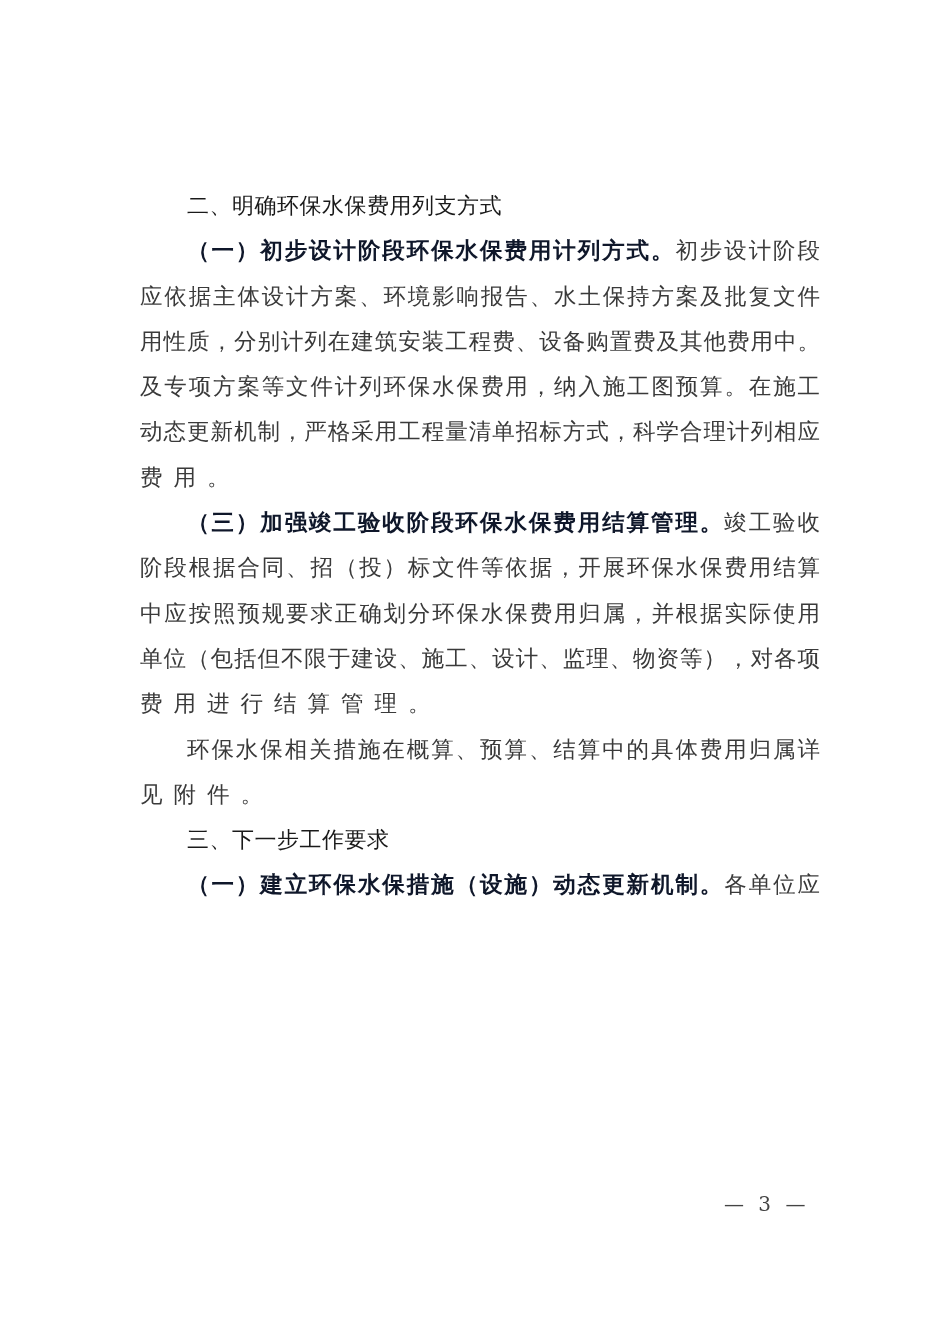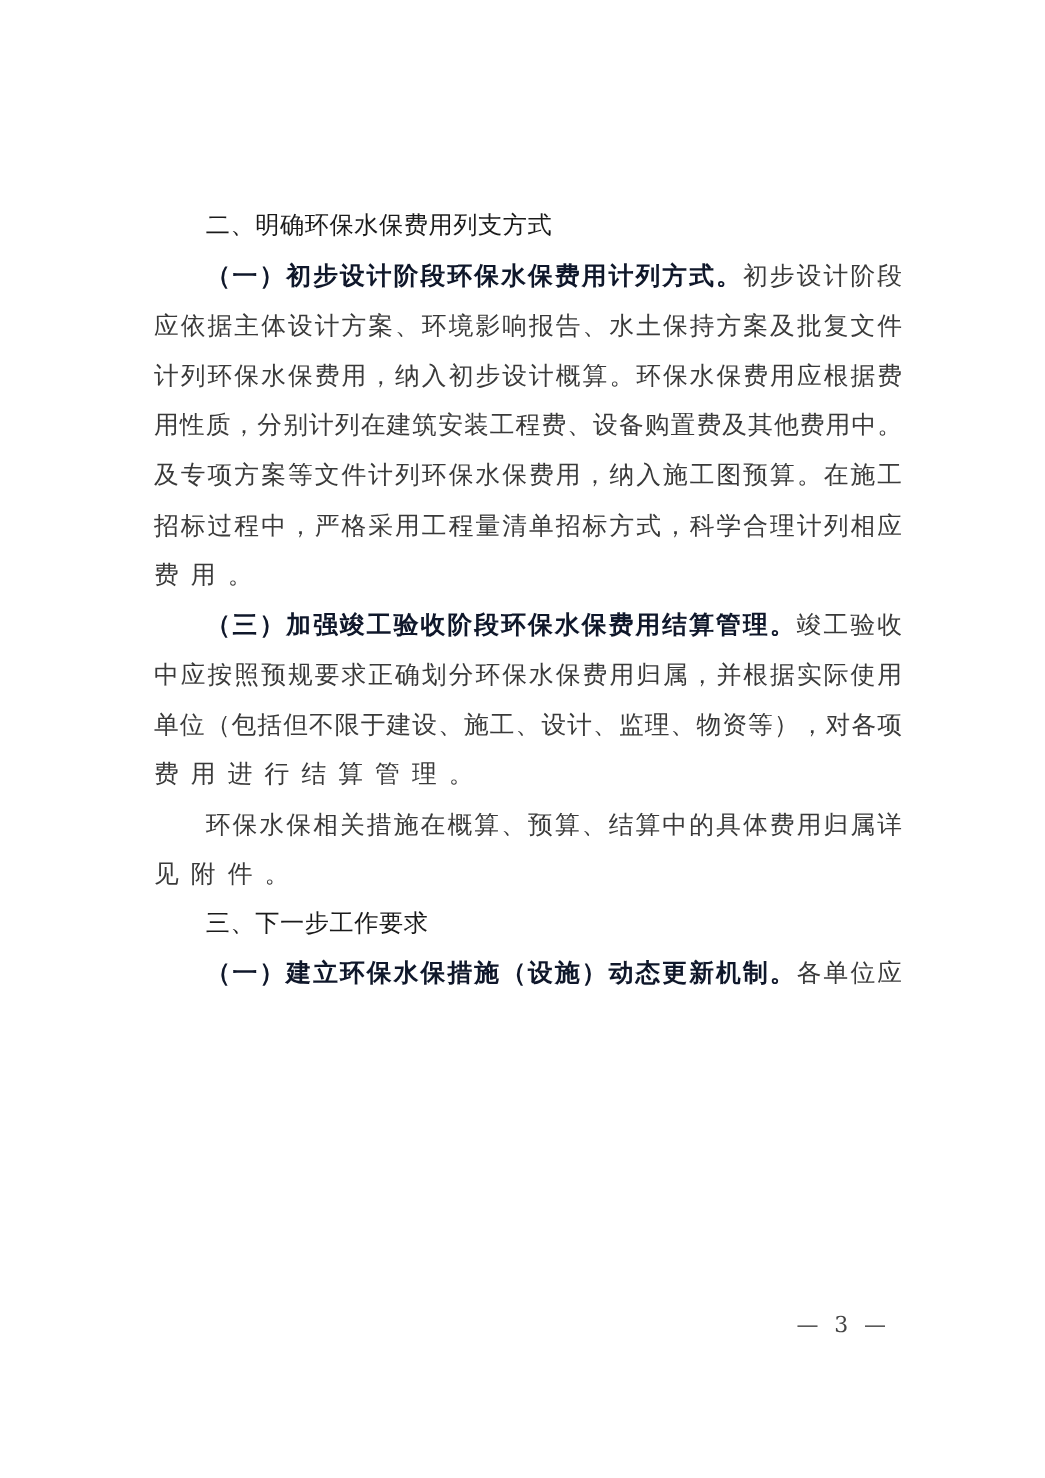--- a/index.html
+++ b/index.html
@@ -44,21 +44,20 @@
       text-align-last: left;
       letter-spacing: 0.5px;
       font-size: 22px;
     }
     .bold {
       font-weight: bold;
       color: #0f172a;
     }
     .normal {
       color: #3a3a3a;
-      font-family: Liberation Serif, serif;
     }
     .page-number {
       position: absolute;
       left: 724px;
       top: 1192px;
       font-family: "DejaVu Serif", "Liberation Serif", serif;
       font-size: 20px;
       color: #444444;
       letter-spacing: 4px;
     }
@@ -67,30 +66,30 @@
 <body>
 
 <div class="page">
 
   <div class="line indent heading">二、明确环保水保费用列支方式</div>
 
   <div class="line indent">
     <span class="bold">（一）初步设计阶段环保水保费用计列方式。</span><span class="normal">初步设计阶段</span>
   </div>
   <div class="line normal">应依据主体设计方案、环境影响报告、水土保持方案及批复文件</div>
-  <div class="line normal">计列环保水保费用，纳入初步设计概算。环保水保费用应根据费</div>
   <div class="line normal">用性质，分别计列在建筑安装工程费、设备购置费及其他费用中。</div>
 
   <div class="line normal">及专项方案等文件计列环保水保费用，纳入施工图预算。在施工</div>
-  <div class="line normal">招标过程中，严格采用工程量清单招标方式，科学合理计列相应</div>
+  <div class="line normal">动态更新机制，严格采用工程量清单招标方式，科学合理计列相应</div>
   <div class="line normal last">费用。</div>
 
   <div class="line indent">
     <span class="bold">（三）加强竣工验收阶段环保水保费用结算管理。</span><span class="normal">竣工验收</span>
   </div>
+  <div class="line normal">阶段根据合同、招（投）标文件等依据，开展环保水保费用结算</div>
   <div class="line normal">中应按照预规要求正确划分环保水保费用归属，并根据实际使用</div>
   <div class="line normal">单位（包括但不限于建设、施工、设计、监理、物资等），对各项</div>
   <div class="line normal last">费用进行结算管理。</div>
 
   <div class="line indent normal">环保水保相关措施在概算、预算、结算中的具体费用归属详</div>
   <div class="line normal last">见附件。</div>
 
   <div class="line indent heading">三、下一步工作要求</div>
 
   <div class="line indent">

